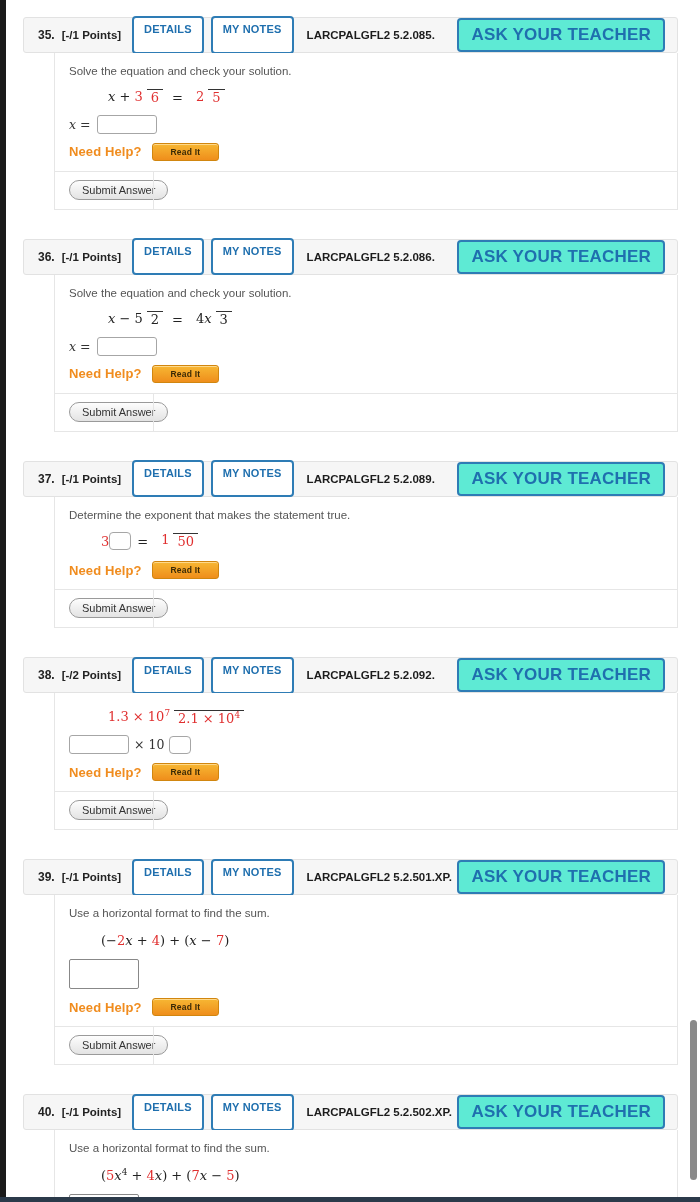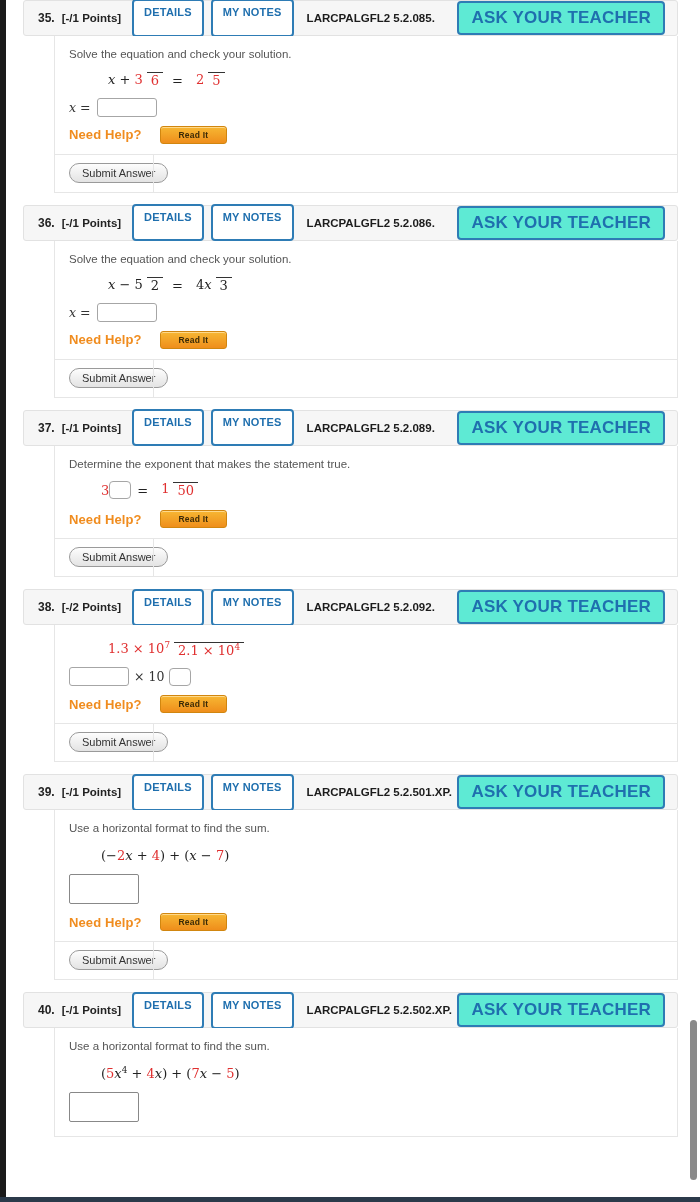--- a/index.html
+++ b/index.html
@@ -41,21 +41,21 @@
     position: relative;
   }
   .prob-header {
     background: #f6f6f6;
     border: 1px solid #e2e2e2;
     border-radius: 3px;
     height: 36px;
     display: flex;
     align-items: center;
     padding: 0 10px 0 14px;
-    margin: 0 8px 0 17px;
+    margin: 17px 8px 0 17px;
   }
   .prob-num {
     font-weight: bold; font-size: 12px; color: #222;
     margin-right: 7px; letter-spacing: 0;
   }
   .prob-points {
     font-weight: bold; font-size: 11.5px; color: #222;
     margin-right: 11px;
   }
   .hdr-btn {
@@ -142,21 +142,21 @@
   .ansbox.big { width: 70px; height: 30px; border-radius: 2px; border-color: #888; display:block; }
 
   .xeq {
     font-family: "DejaVu Serif", serif;
     font-style: italic; font-size: 12.5px; color: #333;
     margin-right: 6px;
   }
   .x-row { display: flex; align-items: center; margin: 6px 0 6px 0; }
 
   .help-row {
-    display: flex; align-items: center; margin-top: 9px; gap: 8px;
+    display: flex; align-items: center; margin-top: 9px;
   }
   .need-help {
     color: #f08c1e; font-weight: bold; font-size: 13px;
     margin-right: 10px; letter-spacing: 0.1px;
   }
   .readit {
     background: linear-gradient(#f7b733, #ef8e1b);
     border: 1px solid #d1860f;
     border-radius: 3px;
     color: #3b2a06;

